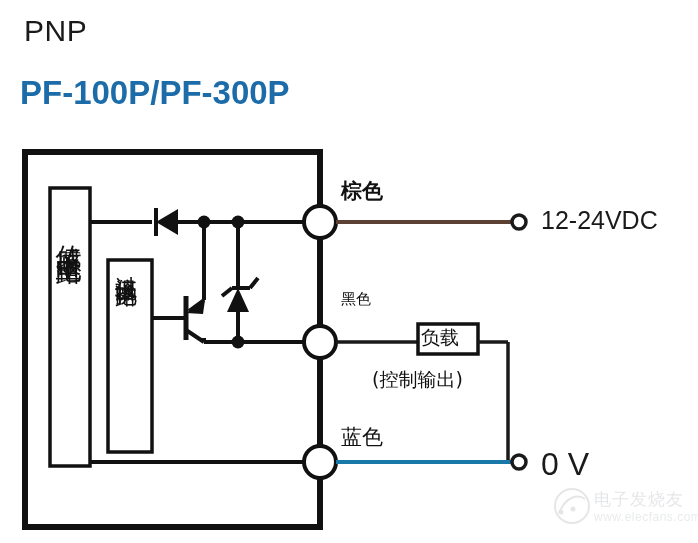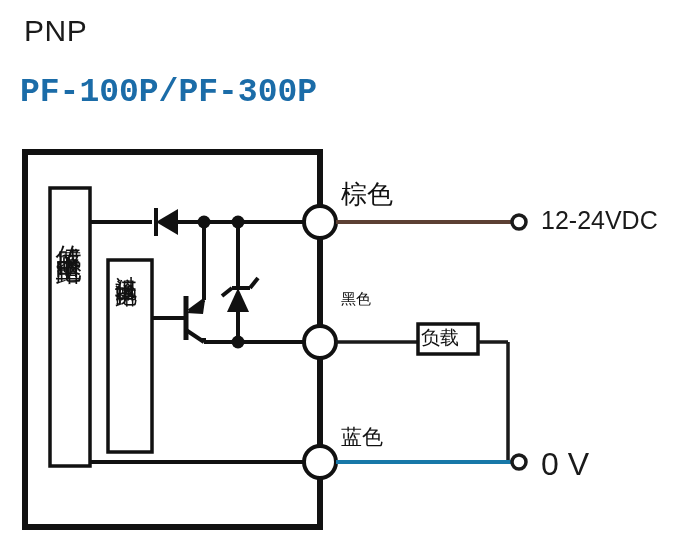--- a/index.html
+++ b/index.html
@@ -7,25 +7,25 @@
     width:698px;height:543px;
     background:#ffffff;
     font-family:"Liberation Sans","DejaVu Sans",sans-serif;
     position:relative;
     overflow:hidden;
   }
   #stage{position:absolute;left:0;top:0;width:698px;height:543px;}
   .txt{position:absolute;white-space:nowrap;line-height:1;}
 
   #pnp-title{left:24px;top:16px;font-size:30px;color:#1a1a1a;letter-spacing:0.5px;}
-  #model-title{left:20px;top:76px;font-size:33px;color:#1b6ca8;font-weight:bold;letter-spacing:0px;font-family:Liberation Mono, monospace;}
+  #model-title{left:20px;top:76px;font-size:33px;color:#1b6ca8;font-weight:bold;letter-spacing:0px;}
 
   .cn{font-family:"DejaVu Sans","Liberation Sans",sans-serif;color:#111;}
 
-  #lbl-brown{left:341px;top:181px;font-size:26px;}
+  #lbl-brown{left:341px;top:181px;font-size:21px;font-weight:bold;}
   #lbl-black{left:341px;top:292px;font-size:15px;}
   #lbl-blue{left:341px;top:427px;font-size:21px;}
   #lbl-ctrl{left:372px;top:370px;font-size:19px;}
   #lbl-vdc{left:541px;top:208px;font-size:25px;color:#1a1a1a;}
   #lbl-0v{left:541px;top:448px;font-size:32px;color:#1a1a1a;}
   #lbl-load{left:421px;top:328px;font-size:19px;text-align:center;}
 
   .vtext{
     position:absolute;
     writing-mode:vertical-rl;
@@ -120,18 +120,29 @@
   </svg>
 
   <div class="vtext" id="txt-sensor">传感器主电路</div>
   <div class="vtext" id="txt-ocp">过流保护电路</div>
 
   <div class="txt cn" id="lbl-brown">棕色</div>
   <div class="txt cn" id="lbl-black">黑色</div>
   <div class="txt cn" id="lbl-blue">蓝色</div>
 
   <div class="txt cn" id="lbl-load">负载</div>
+  <div class="txt cn" id="lbl-ctrl">(控制输出)</div>
 
   <div class="txt" id="lbl-vdc">12-24VDC</div>
   <div class="txt" id="lbl-0v">0 V</div>
 
+  <div id="watermark">
+    <svg width="40" height="40" viewBox="0 0 40 40">
+      <circle cx="20" cy="20" r="17" fill="none" stroke="#8a9099" stroke-width="2"></circle>
+      <path d="M7 27 C14 10, 26 8, 33 13" fill="none" stroke="#8a9099" stroke-width="2"></path>
+      <circle cx="9" cy="26" r="2.5" fill="#8a9099"></circle>
+      <circle cx="21" cy="23" r="2.5" fill="#8a9099"></circle>
+    </svg>
+    <div id="wm-text">电子发烧友</div>
+    <div id="wm-url">www.elecfans.com</div>
+  </div>
 
 </div>
 
 </body></html>

